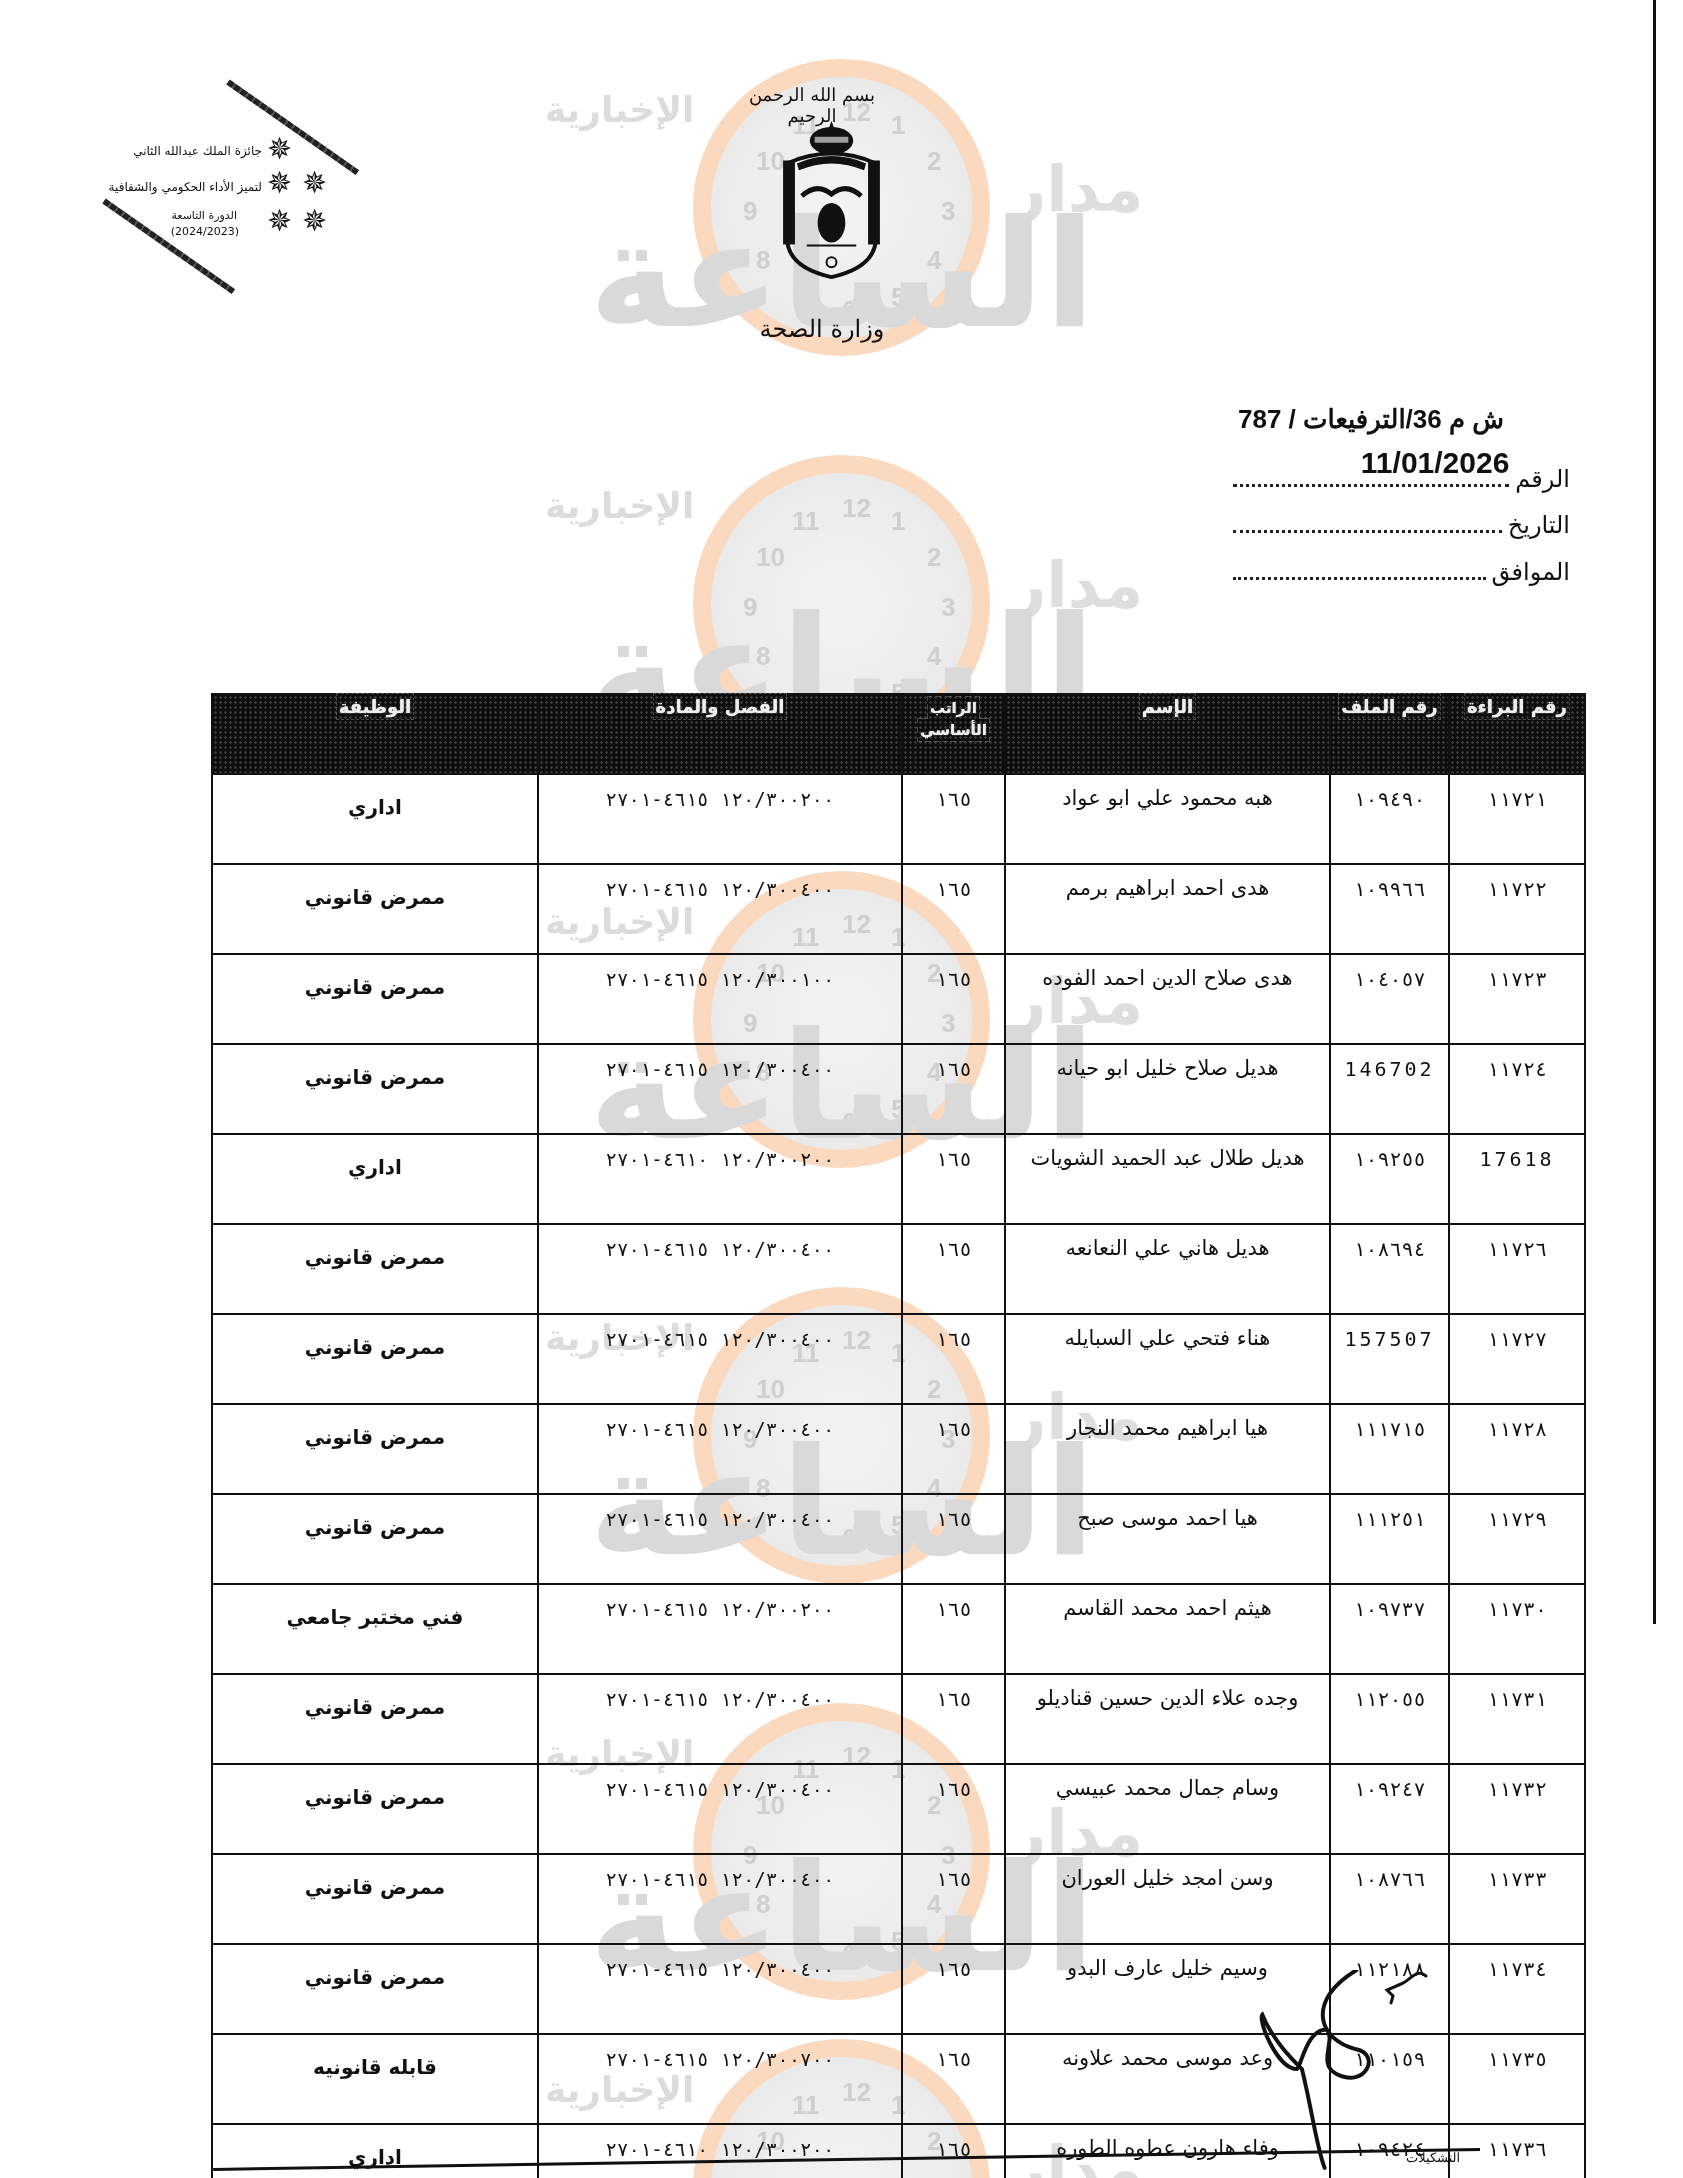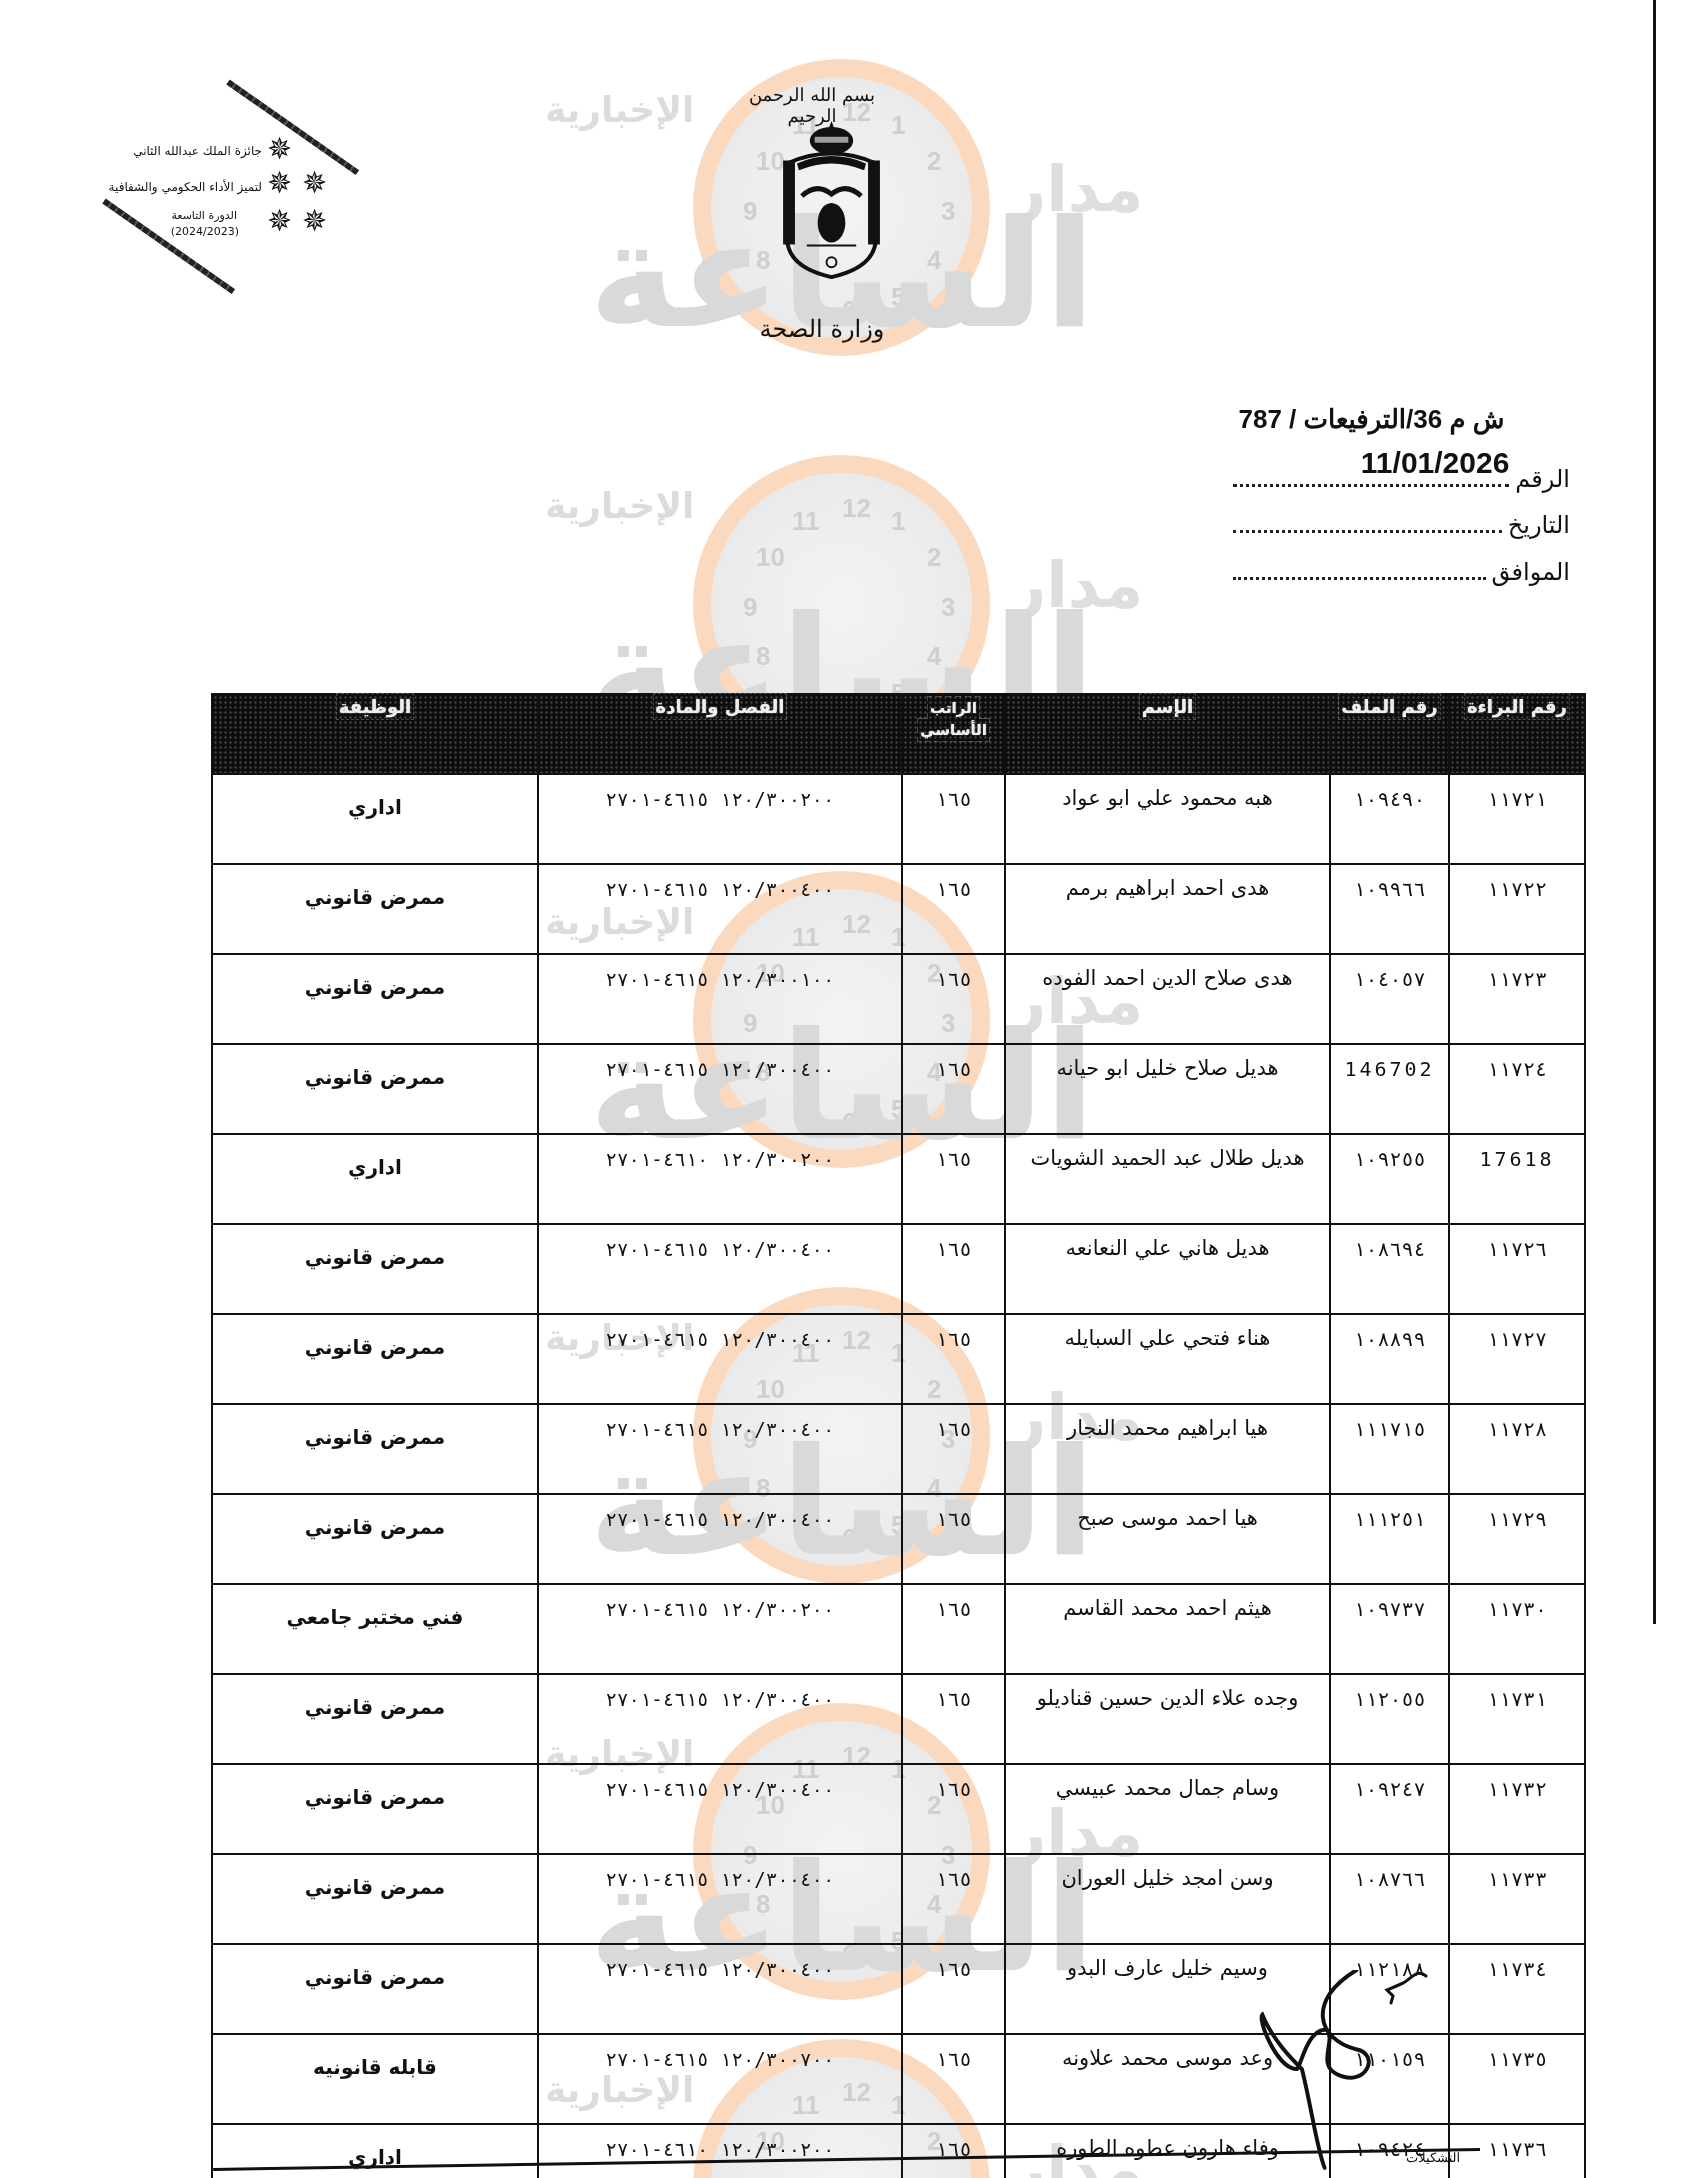--- a/index.html
+++ b/index.html
@@ -27,21 +27,21 @@
   .stamp .line-text { position: absolute; font-size: 13px; direction: rtl; white-space: nowrap; font-family: "DejaVu Sans", sans-serif; }
   .stamp .star { position: absolute; font-size: 30px; line-height: 30px; color: #111; }
 
   
   .basmala { position: absolute; left: 733px; top: 84px; width: 158px; text-align: center; font-size: 18px; direction: rtl; font-family: "DejaVu Serif", serif; }
   .emblem { position: absolute; left: 777px; top: 119px; width: 109px; height: 163px; }
   .ministry { position: absolute; left: 723px; top: 315px; width: 198px; text-align: center; font-size: 24px; direction: rtl; font-family: "DejaVu Serif", serif; }
 
   
   .ref { position: absolute; direction: rtl; font-family: "Liberation Sans", sans-serif; }
-  .ref-code { left: 1238px; top: 404px; width: 267px; font-size: 26px; font-weight: bold; text-align: center; }
+  .ref-code { left: 1238px; top: 404px; width: 267px; font-size: 26px; font-weight: bold; text-align: left; }
   .ref-row { position: absolute; left: 1233px; width: 337px; height: 36px; direction: rtl; display: flex; align-items: flex-end; }
   .ref-row .lbl { font-size: 24px; white-space: nowrap; padding-left: 6px; }
   .ref-row .dots { flex: 1; border-bottom: 3px dotted #222; height: 0; margin-bottom: 6px; position: relative; }
   .ref-row .val { position: absolute; right: 0; bottom: 4px; font-size: 30px; font-weight: bold; direction: ltr; font-family: "Liberation Sans", sans-serif; }
 
   
   .table-wrap { position: absolute; left: 211px; top: 693px; width: 1372px; }
   table { border-collapse: collapse; width: 100%; direction: rtl; table-layout: fixed; }
   th, td { border: 2px solid #111; }
   th {
@@ -293,21 +293,21 @@
         <tr>
           <td class="cert">١١٧٢٦</td>
           <td class="file">١٠٨٦٩٤</td>
           <td class="name">هديل هاني علي النعانعه</td>
           <td class="salary">١٦٥</td>
           <td class="code">١٢٠/٣٠٠٤٠٠ ٤٦١٥-٢٧٠١</td>
           <td class="job">ممرض قانوني</td>
         </tr>
         <tr>
           <td class="cert">١١٧٢٧</td>
-          <td class="file">١٠٨٨٩٩</td>
+          <td class="file">157507</td>
           <td class="name">هناء فتحي علي السبايله</td>
           <td class="salary">١٦٥</td>
           <td class="code">١٢٠/٣٠٠٤٠٠ ٤٦١٥-٢٧٠١</td>
           <td class="job">ممرض قانوني</td>
         </tr>
         <tr>
           <td class="cert">١١٧٢٨</td>
           <td class="file">١١١٧١٥</td>
           <td class="name">هيا ابراهيم محمد النجار</td>
           <td class="salary">١٦٥</td>

